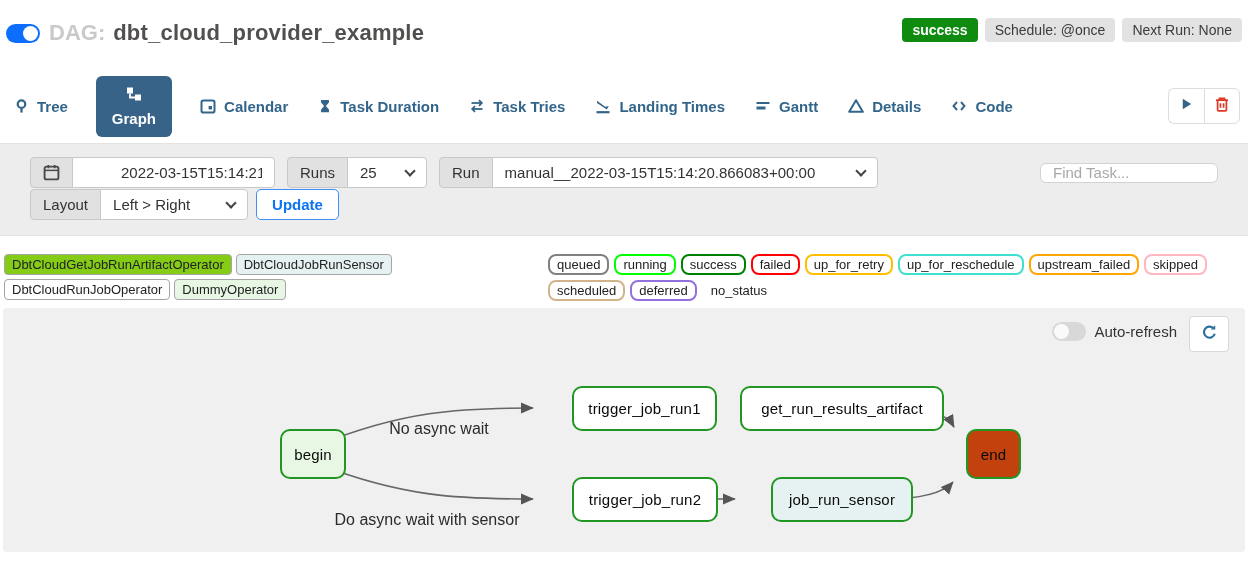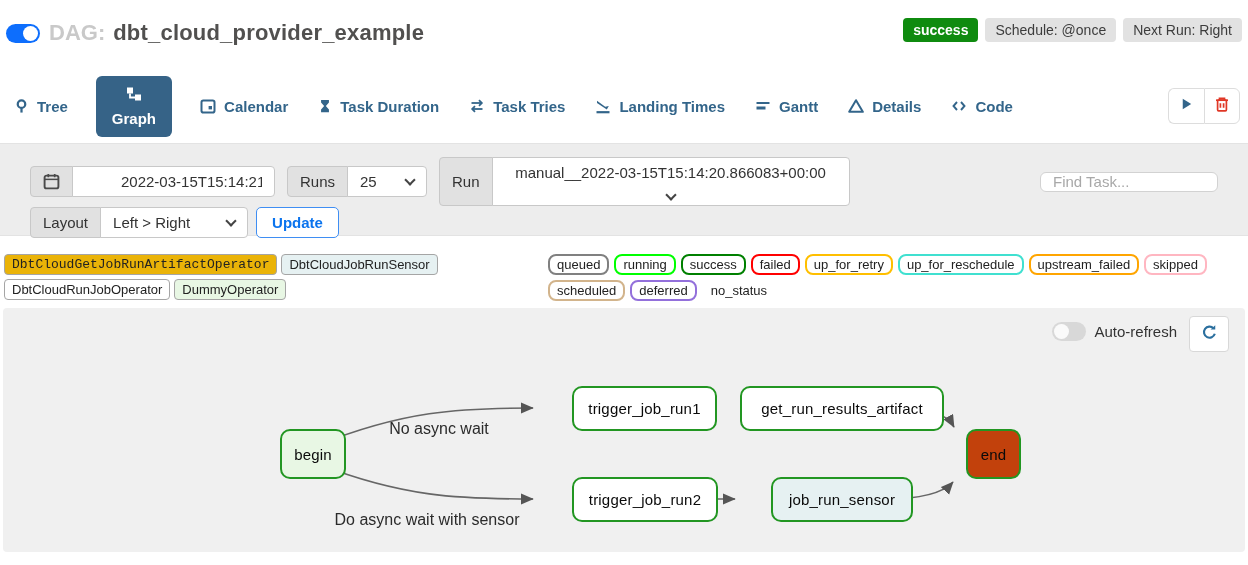--- a/index.html
+++ b/index.html
@@ -72,21 +72,21 @@
 
 <div class="header">
   <div class="toggle on">
       <div class="knob"></div>
     </div>
   <span class="dag-prefix">DAG:</span>
   <span class="dag-title">dbt_cloud_provider_example</span>
   <div class="header-badges">
     <span class="badge success">success</span>
     <span class="badge">Schedule: @once</span>
-    <span class="badge">Next Run: Right</span>
+    <span class="badge">Next Run: None</span>
   </div>
 </div>
 
 <div class="tabs">
   <div class="tab">
     <span>
         <svg width="15" height="16" viewBox="0 0 16 16">
           <circle cx="8" cy="6" r="4" fill="none" stroke="currentColor" stroke-width="2.4"></circle>
           <line x1="8" y1="10" x2="8" y2="15" stroke="currentColor" stroke-width="2.4"></line>
         </svg>
@@ -198,42 +198,42 @@
     </div>
     <div class="igroup">
       <span class="iaddon">Runs</span>
       <div class="iselect" style="width:80px; justify-content:space-between;">
         <span>25</span>
         <span class="chev"></span>
       </div>
     </div>
     <div class="igroup">
       <span class="iaddon">Run</span>
-      <div class="iselect" style="width:358px; justify-content:space-between;flex-direction:column;">
+      <div class="iselect" style="width:386px; justify-content:space-between;">
         <span>manual__2022-03-15T15:14:20.866083+00:00</span>
         <span class="chev"></span>
       </div>
     </div>
     <input class="find-task" placeholder="Find Task..." style="">
   </div>
   <div class="filter-row">
     <div class="igroup" style="margin-right:8px;">
       <span class="iaddon">Layout</span>
       <div class="iselect" style="width:148px; justify-content:space-between;">
         <span>Left &gt; Right</span>
         <span class="chev"></span>
       </div>
     </div>
     <button class="update-btn">Update</button>
   </div>
 </div>
 
 <div class="legend">
   <div class="legend-ops">
-    <span class="lbadge" style="background-color: #eab308; font-family: Liberation Mono, monospace;">DbtCloudGetJobRunArtifactOperator</span>
+    <span class="lbadge" style="background-color: #84cc16;">DbtCloudGetJobRunArtifactOperator</span>
     <span class="lbadge" style="background-color: rgb(230, 241, 242);">DbtCloudJobRunSensor</span>
     <span class="lbadge" style="background-color: rgb(255, 255, 255);">DbtCloudRunJobOperator</span>
     <span class="lbadge" style="background-color: rgb(232, 247, 228);">DummyOperator</span>
   </div>
   <div class="legend-states">
     <span class="sbadge" style="border-color: rgb(128, 128, 128);">queued</span>
     <span class="sbadge" style="border-color: rgb(0, 255, 0);">running</span>
     <span class="sbadge" style="border-color: rgb(0, 128, 0);">success</span>
     <span class="sbadge" style="border-color: rgb(255, 0, 0);">failed</span>
     <span class="sbadge" style="border-color: rgb(255, 191, 0);">up_for_retry</span>

